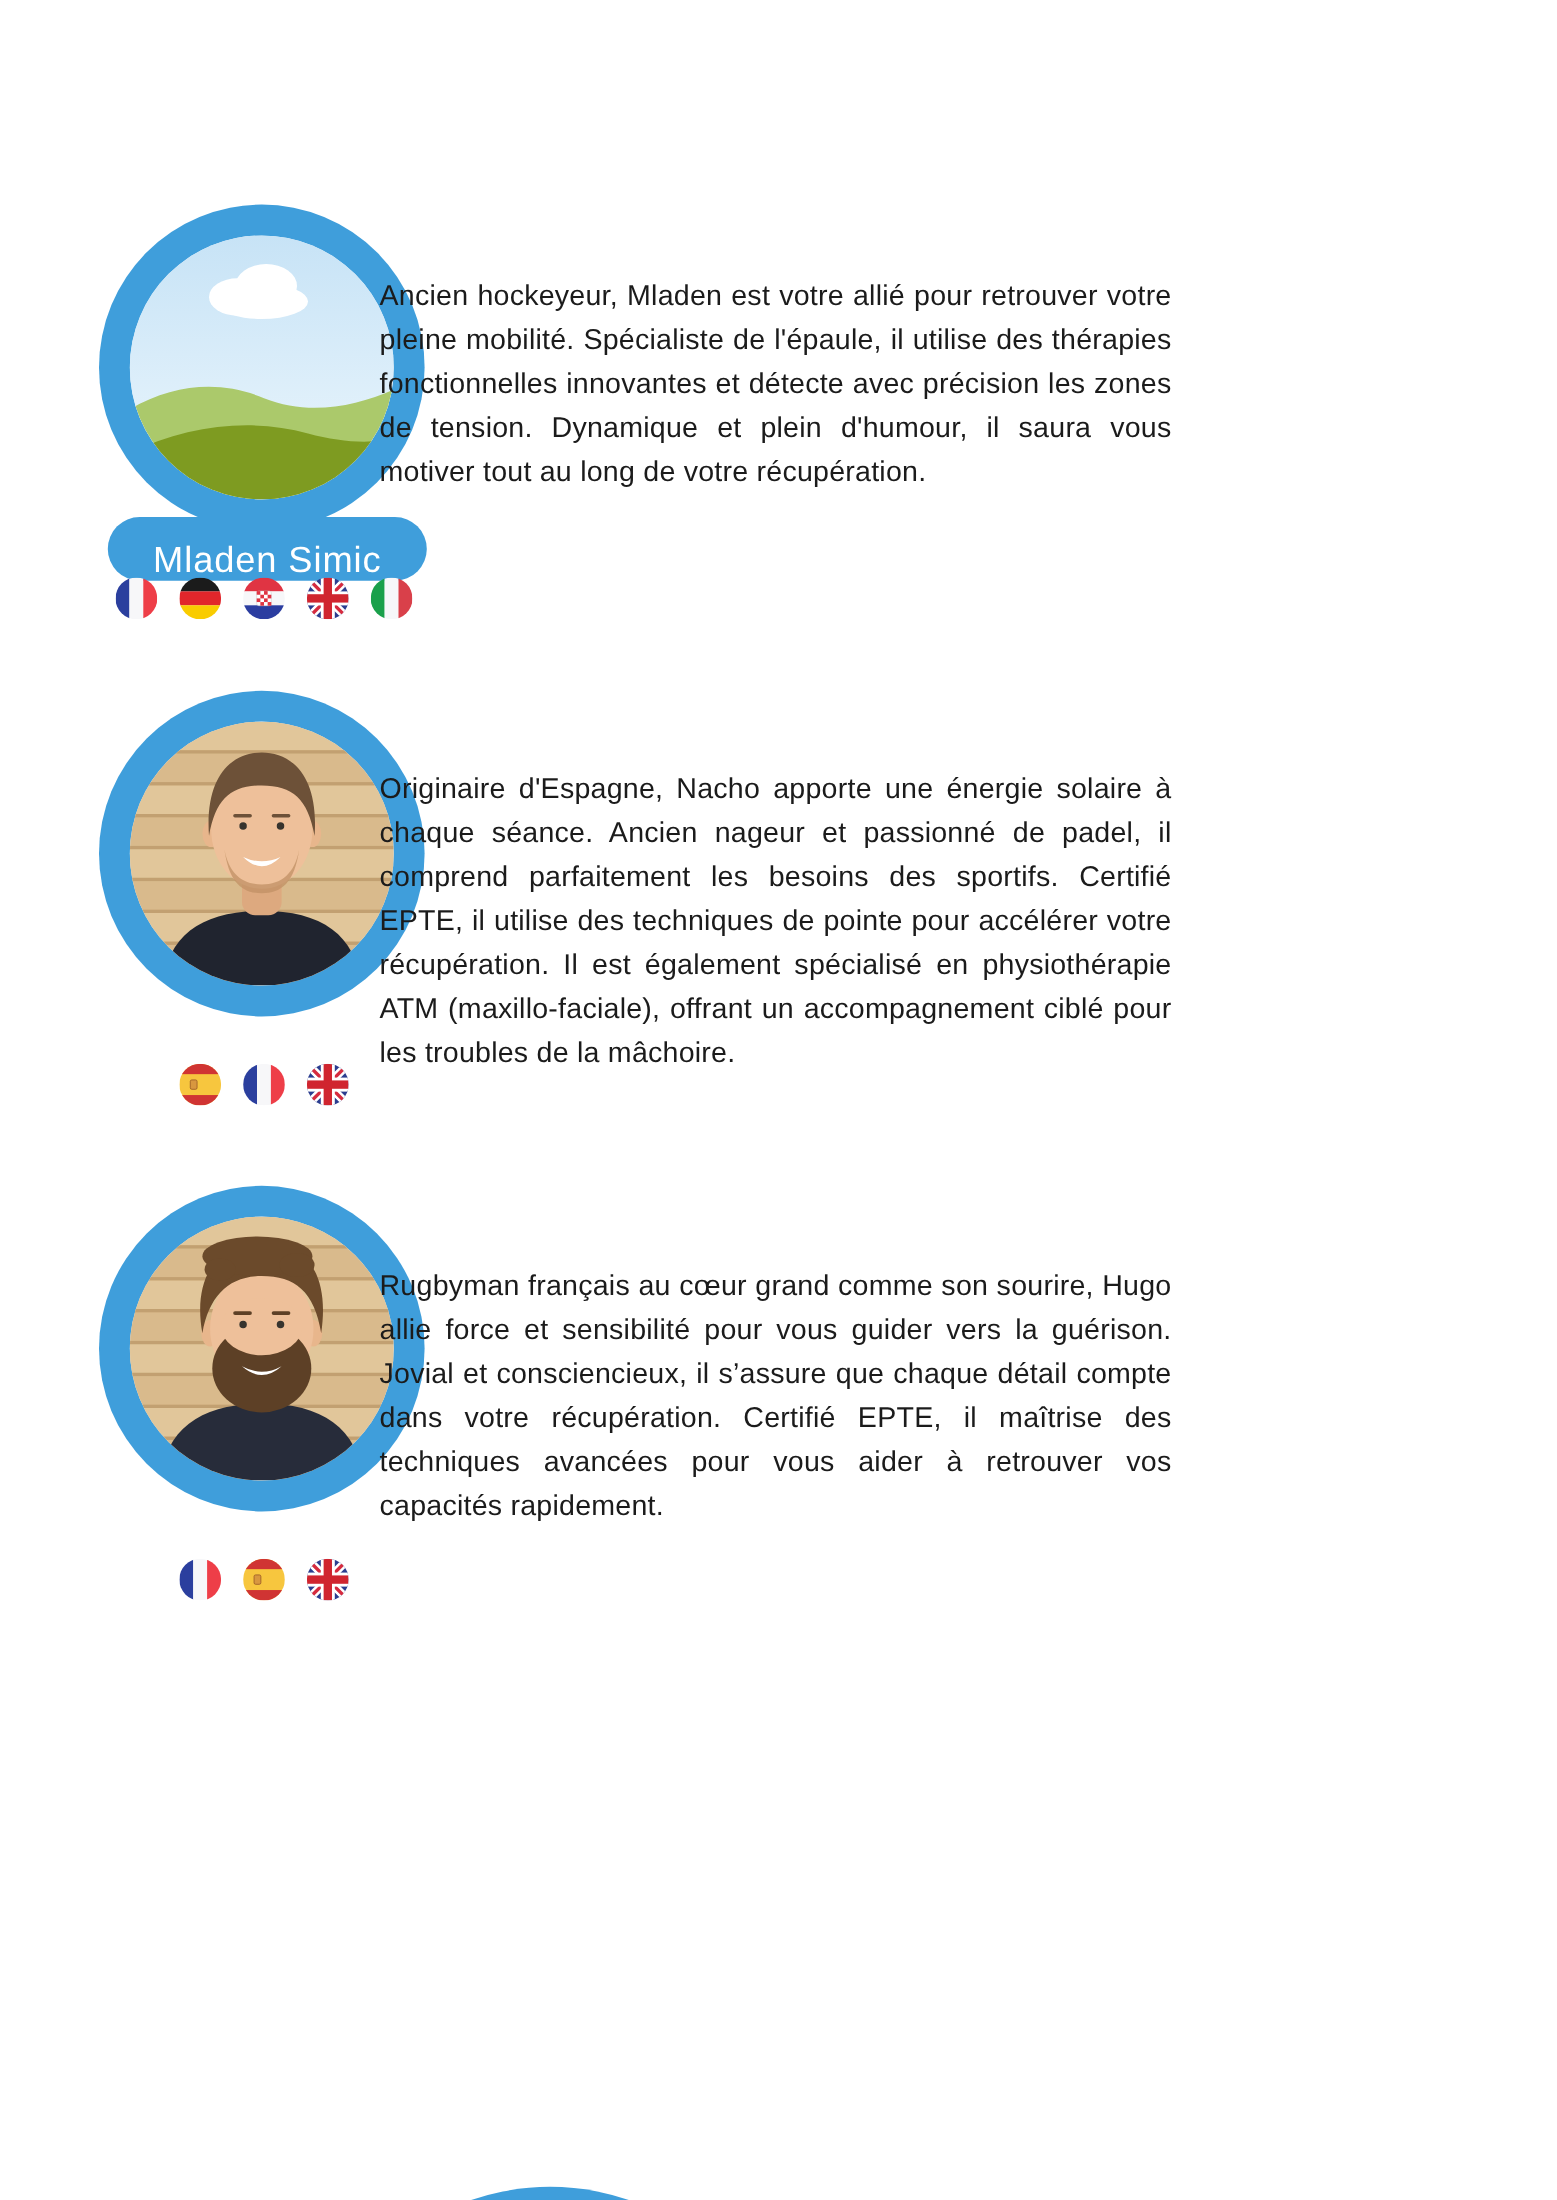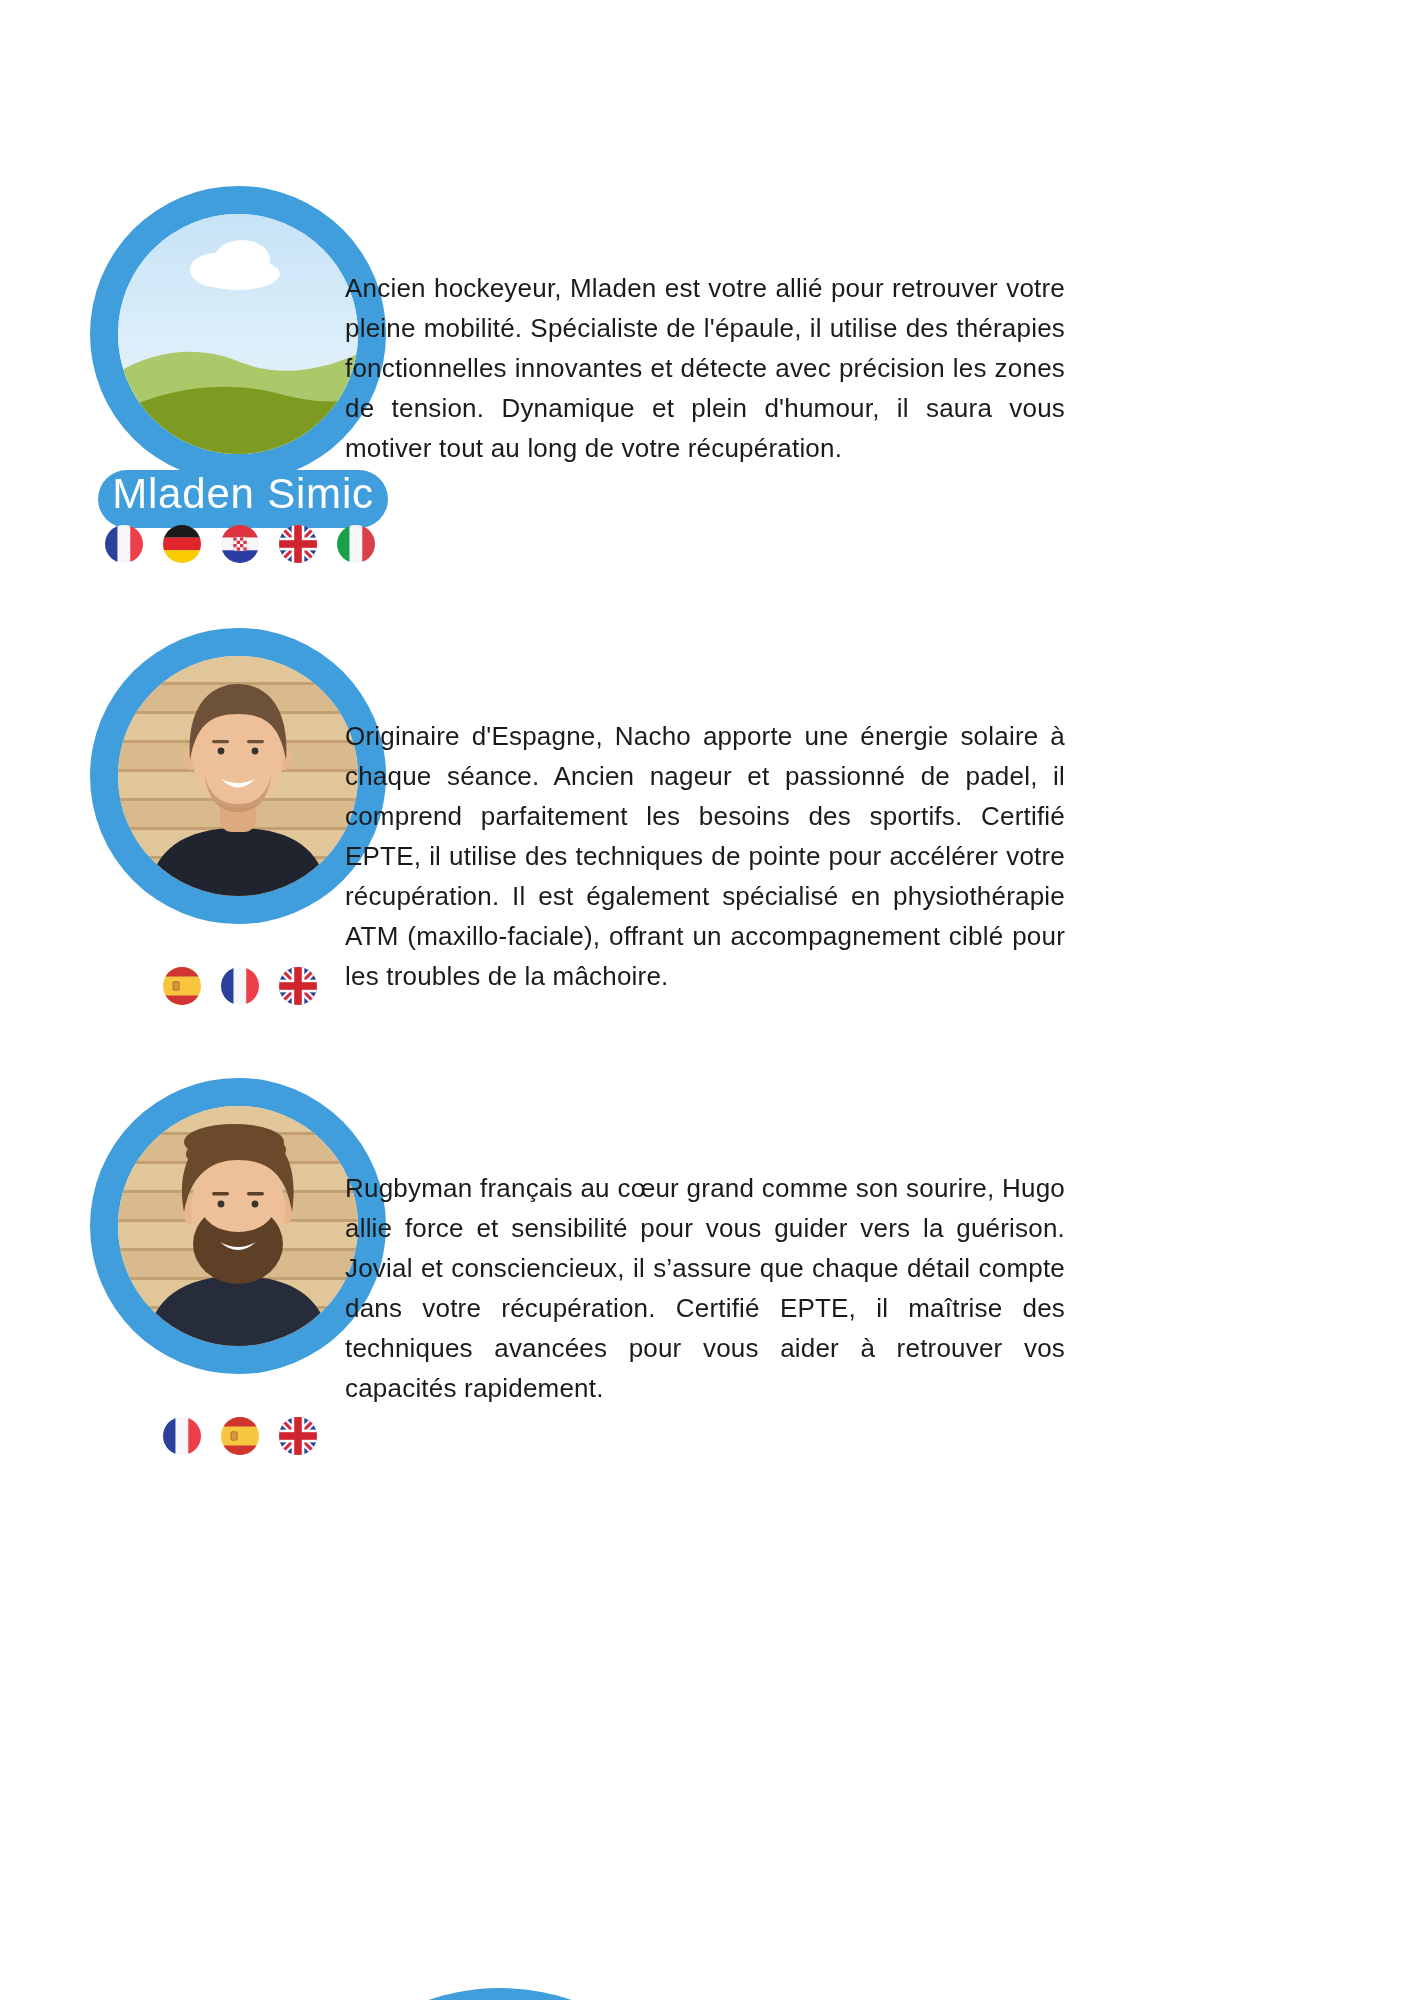--- a/index.html
+++ b/index.html
@@ -18,33 +18,33 @@
     border-radius:50%; background:var(--accent,#3f9edb);
   }
   .photo {
     position:absolute; left:28px; top:28px; width:240px; height:240px;
     border-radius:50%; overflow:hidden; background:#eef4f8;
   }
   .photo svg { display:block; width:100%; height:100%; }
   .pill {
     position:absolute; left:8px; top:284px; width:290px; height:58px;
     border-radius:29px; background:var(--accent,#3f9edb);
-    display:flex; align-items:flex-start; justify-content:center;
-    color:#ffffff; font-size:42px; letter-spacing:0.8px; white-space:nowrap;
+    display:flex; align-items:flex-end; justify-content:center;
+    color:#ffffff; font-size:33px; letter-spacing:0.8px; white-space:nowrap;
   }
   .flags {
     position:absolute; left:0; top:339px; width:300px;
     display:flex; justify-content:center; gap:20px;
   }
   .flag { width:38px; height:38px; display:inline-block; }
   .flag svg { display:block; width:38px; height:38px; }
   .desc {
     position:absolute; left:255px; width:720px;
     font-size:26px; line-height:40px; color:#1b1b1b;
-    text-align:justify; letter-spacing:0.2px;margin-top:20px;
+    text-align:justify; letter-spacing:0.2px;
   }
   .row-1 .desc { top:62px; }
   .row-2 .desc { top:68px; }
   .row-3 .desc { top:70px; }
   .peek {
     position:absolute; left:280px; top:1988px; width:440px; height:440px;
     border-radius:50%; background:var(--accent,#3f9edb);
   }
 </style>
 </head>

